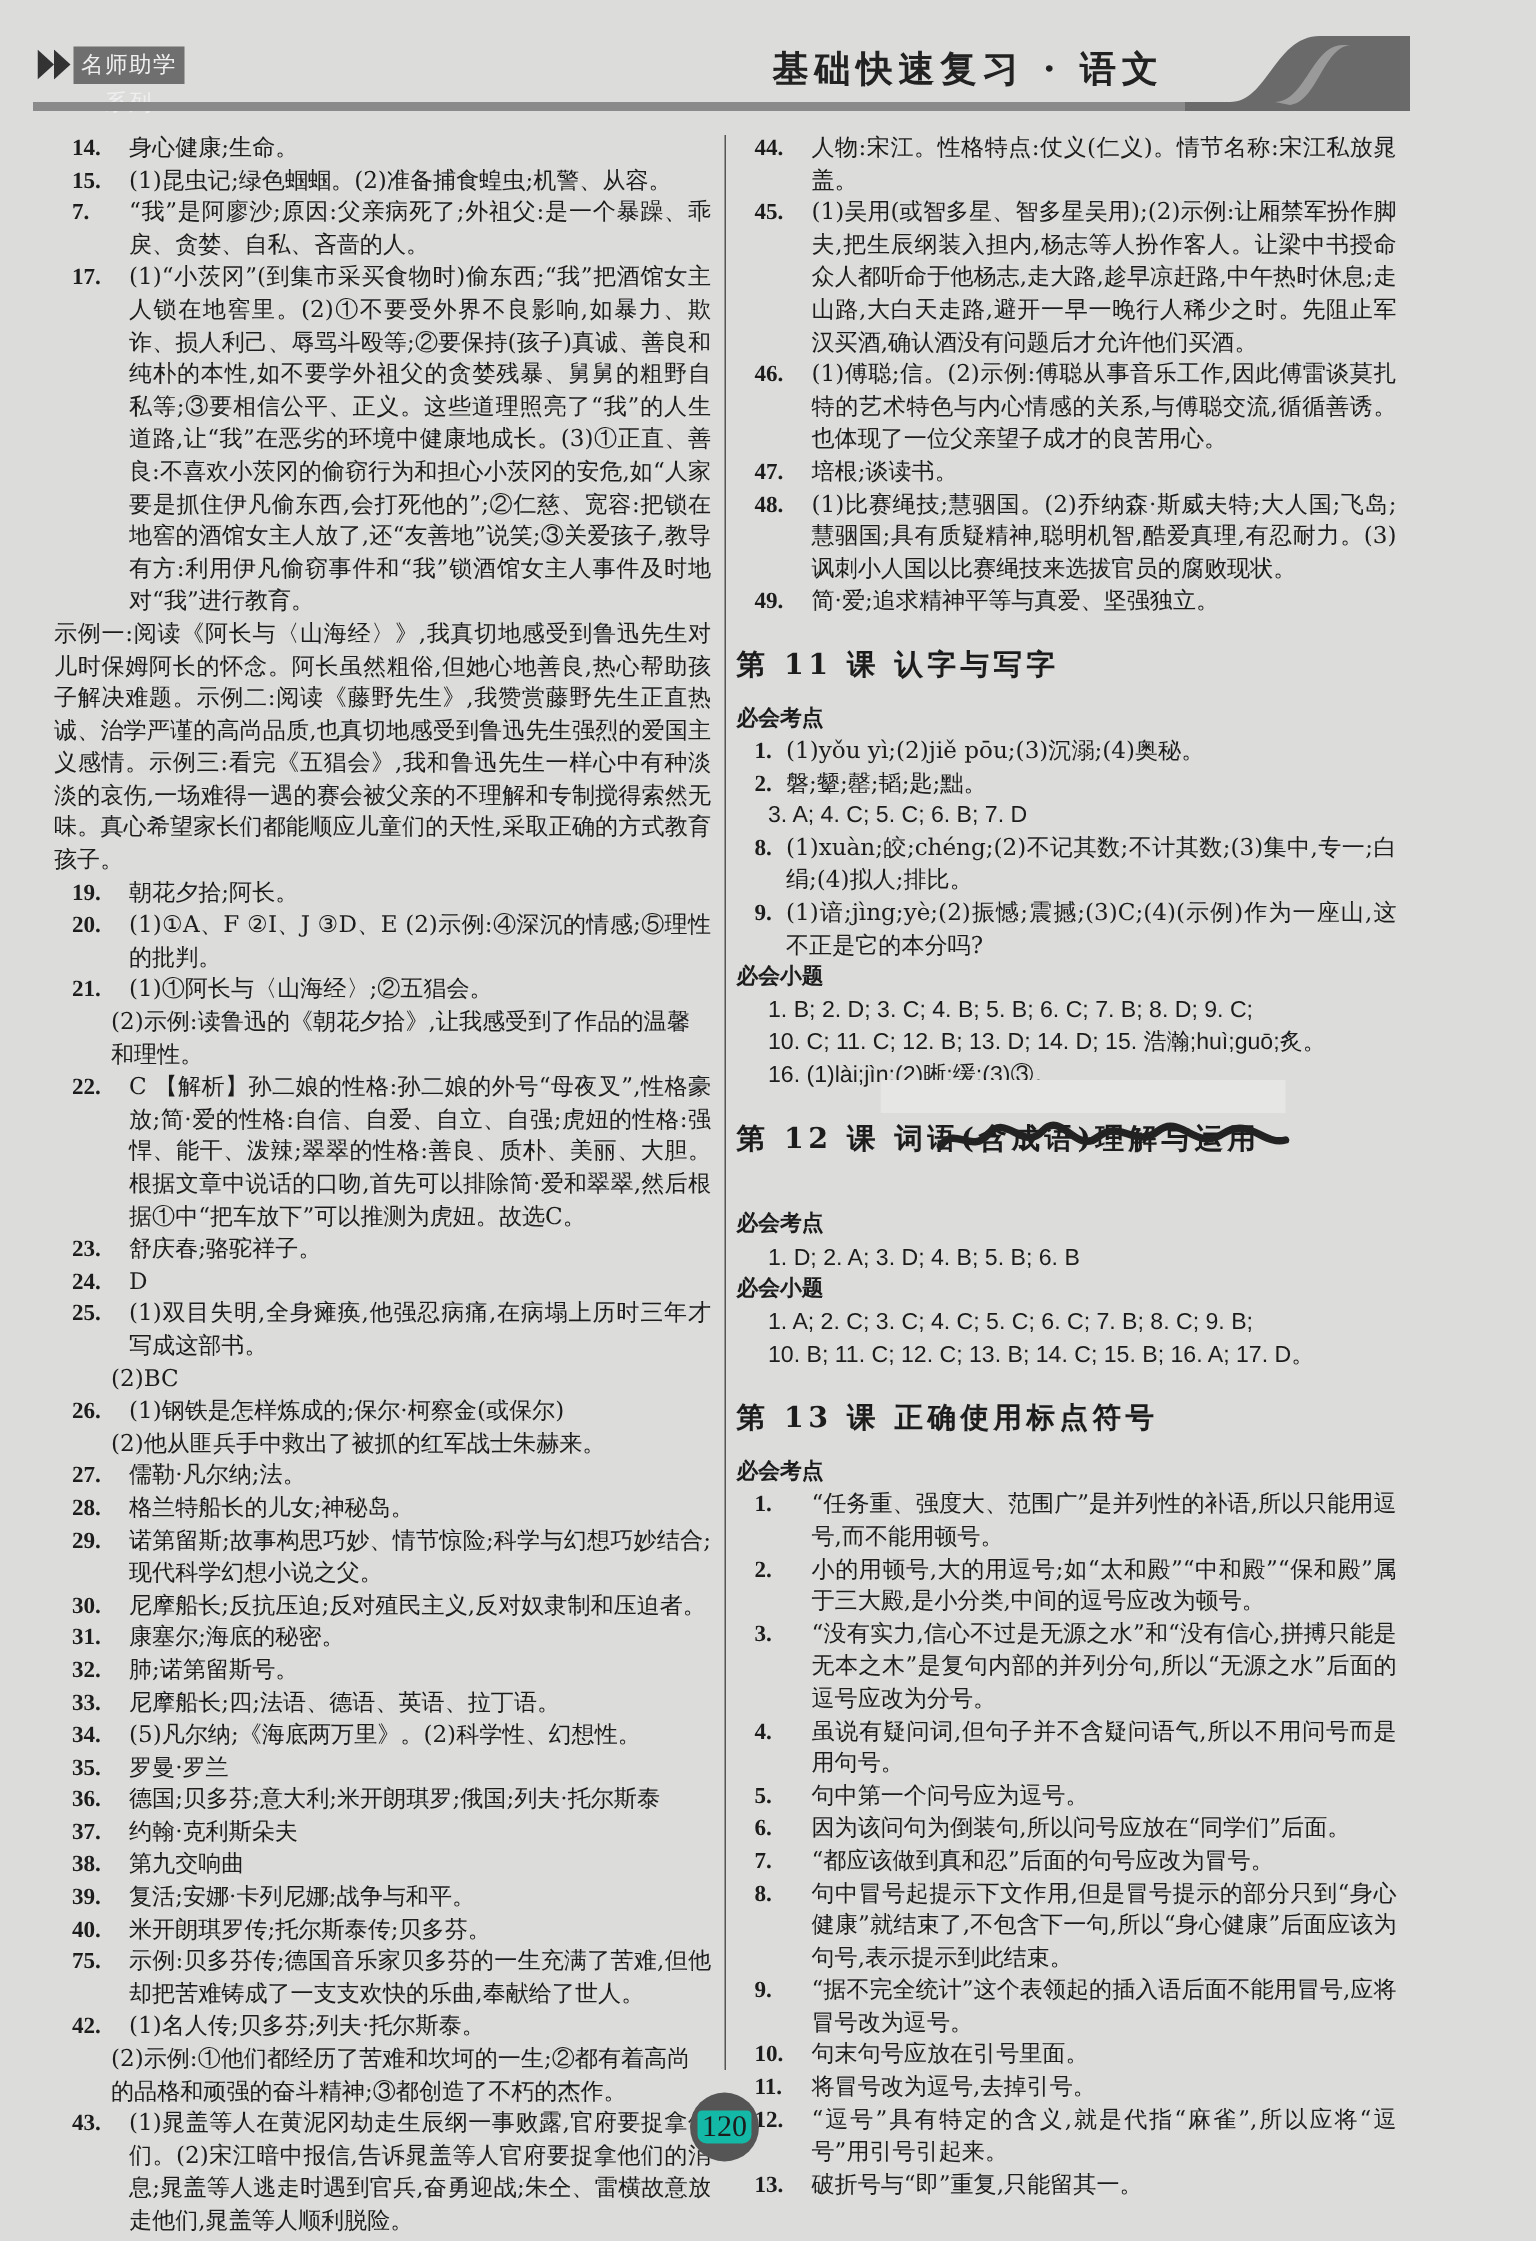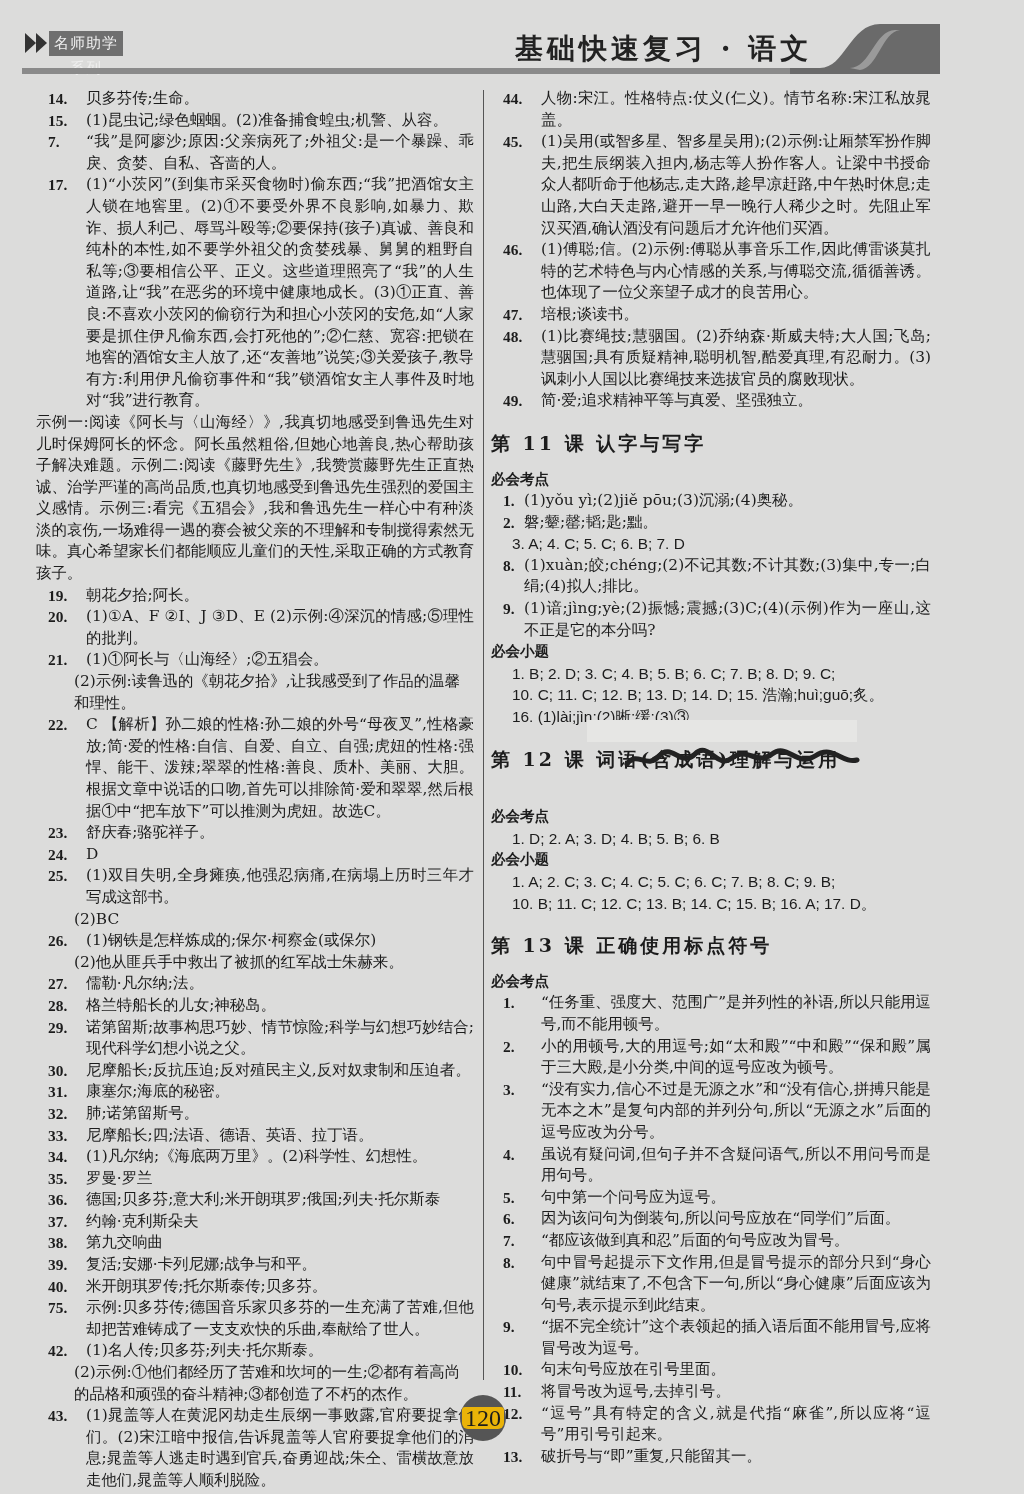--- a/index.html
+++ b/index.html
@@ -13,21 +13,21 @@
   .header { position: absolute; left: 0; top: 0; width: 1024px; height: 80px; }
   .hdr-arrows { position: absolute; left: 25px; top: 33px; }
   .hdr-arrows svg { display: block; }
   .series-box {
     position: absolute; left: 49px; top: 31px; width: 74px; height: 25px;
     background: #6f6f6f; color: #efefef;
     font-family: "DejaVu Sans", "Liberation Sans", sans-serif;
     font-size: 15px; line-height: 25px; text-align: center; letter-spacing: 1px;
   }
   .hdr-title {
-    position: absolute; left: 515px; top: 30px; font-size: 28px; font-weight: bold;
+    position: absolute; left: 515px; top: 30px; font-size: 24px; font-weight: bold;
     letter-spacing: 4px; color: #222;
   }
   .hdr-rule { position: absolute; left: 22px; top: 68px; width: 800px; height: 6px; background: #8a8a8a; }
   .hdr-swoosh { position: absolute; left: 790px; top: 22px; }
 
   .col { position: absolute; top: 88px; font-size: 15.4px; line-height: 21.6px; }
   .col-left { left: 36px; width: 438px; }
   .col-right { left: 491px; width: 440px; }
   .divider { position: absolute; left: 483px; top: 90px; width: 1px; height: 1290px; background: #555; }
 
@@ -44,22 +44,22 @@
   .sub-head { font-weight: bold; font-family: Liberation Serif, serif; font-size: 14.5px; }
   .ans-line { padding-left: 21px; font-family: Liberation Sans, sans-serif; }
 
   .scribble { position: absolute; left: 587px; top: 720px; width: 290px; height: 58px; }
 
   .page-badge {
     position: absolute; left: 460px; top: 1395px; width: 46px; height: 46px;
     border-radius: 50%; background: #555; display: flex; align-items: center; justify-content: center;
   }
   .page-badge span {
-    background: #eab308; padding: 0 3px; font-family: "Liberation Serif", serif;
-    font-size: 24px; border-radius: 3px 3px 6px 6px; line-height: 22px;
+    background: #14b8a6; padding: 0 3px; font-family: "Liberation Serif", serif;
+    font-size: 20px; border-radius: 3px 3px 6px 6px; line-height: 22px;
   }
 </style>
 </head>
 <body>
 
 <div class="header">
   <div class="hdr-arrows">
     <svg width="24" height="20" viewBox="0 0 24 20">
         <polygon points="0,0 11,10 0,20" fill="#333"></polygon>
         <polygon points="11,0 22,10 11,20" fill="#333"></polygon>
@@ -72,21 +72,21 @@
     <path d="M0,46 L30,46 C55,46 60,2 90,2 L150,2 L150,52 L0,52 Z" fill="#6a6a6a"></path>
     <path d="M60,46 C80,46 85,8 105,8 L110,8 C92,10 88,46 70,48 Z" fill="#9a9a9a"></path>
   </svg>
 </div>
 
 <div class="divider"></div>
 
 <div class="col col-left" id="leftCol">
     <div class="item">
       <span class="num">14.</span>
-      <span class="txt">贝多芬传;生命。</span>
+      <span class="txt">身心健康;生命。</span>
     </div>
     <div class="item">
       <span class="num">15.</span>
       <span class="txt">(1)昆虫记;绿色蝈蝈。(2)准备捕食蝗虫;机警、从容。</span>
     </div>
     <div class="item">
       <span class="num">7.</span>
       <span class="txt">“我”是阿廖沙;原因:父亲病死了;外祖父:是一个暴躁、乖戾、贪婪、自私、吝啬的人。</span>
     </div>
     <div class="item">
@@ -154,21 +154,21 @@
     <div class="item">
       <span class="num">32.</span>
       <span class="txt">肺;诺第留斯号。</span>
     </div>
     <div class="item">
       <span class="num">33.</span>
       <span class="txt">尼摩船长;四;法语、德语、英语、拉丁语。</span>
     </div>
     <div class="item">
       <span class="num">34.</span>
-      <span class="txt">(1)凡尔纳;《海底两万里》。(2)科学性、幻想性。</span>
+      <span class="txt">(5)凡尔纳;《海底两万里》。(2)科学性、幻想性。</span>
     </div>
     <div class="item">
       <span class="num">35.</span>
       <span class="txt">罗曼·罗兰</span>
     </div>
     <div class="item">
       <span class="num">36.</span>
       <span class="txt">德国;贝多芬;意大利;米开朗琪罗;俄国;列夫·托尔斯泰</span>
     </div>
     <div class="item">

